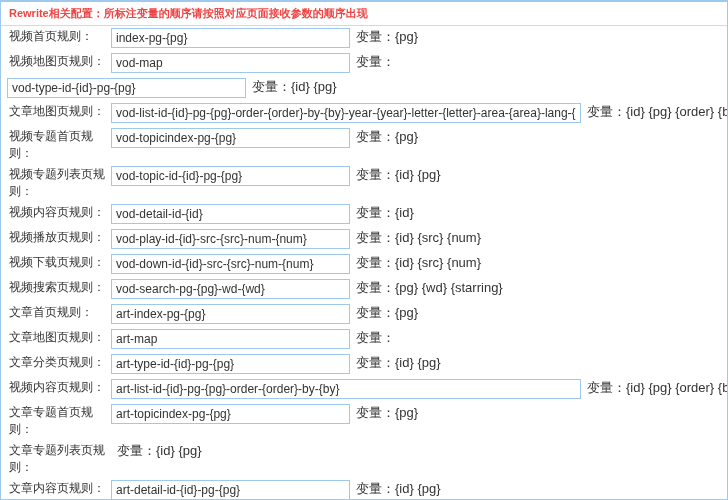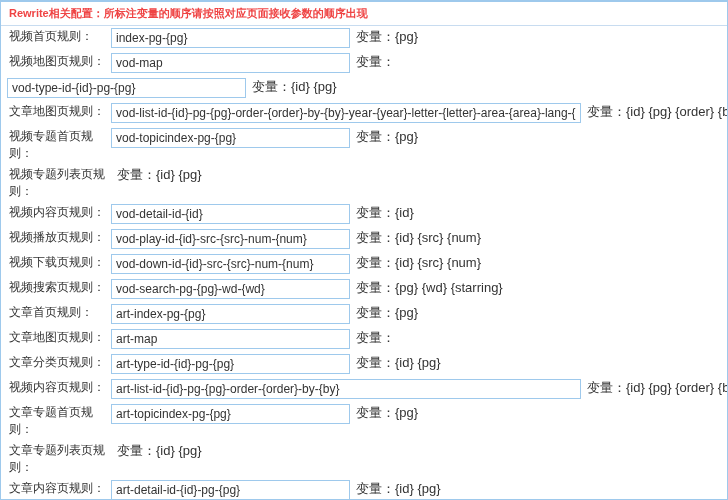--- a/index.html
+++ b/index.html
@@ -39,20 +39,21 @@
         <div class="field"><input type="text" value="vod-list-id-{id}-pg-{pg}-order-{order}-by-{by}-year-{year}-letter-{letter}-area-{area}-lang-{lang}" style=""></div>
         <div class="hint">变量：{id} {pg} {order} {by} {year} {letter} {area} {lang}</div>
       </div>
       <div class="row">
         <div class="label">视频专题首页规则：</div>
         <div class="field"><input type="text" value="vod-topicindex-pg-{pg}" style=""></div>
         <div class="hint">变量：{pg}</div>
       </div>
       <div class="row">
         <div class="label">视频专题列表页规则：</div>
+        <div class="field"><input type="text" value="vod-topic-id-{id}-pg-{pg}" style=""></div>
         <div class="hint">变量：{id} {pg}</div>
       </div>
       <div class="row">
         <div class="label">视频内容页规则：</div>
         <div class="field"><input type="text" value="vod-detail-id-{id}" style=""></div>
         <div class="hint">变量：{id}</div>
       </div>
       <div class="row">
         <div class="label">视频播放页规则：</div>
         <div class="field"><input type="text" value="vod-play-id-{id}-src-{src}-num-{num}" style=""></div>

